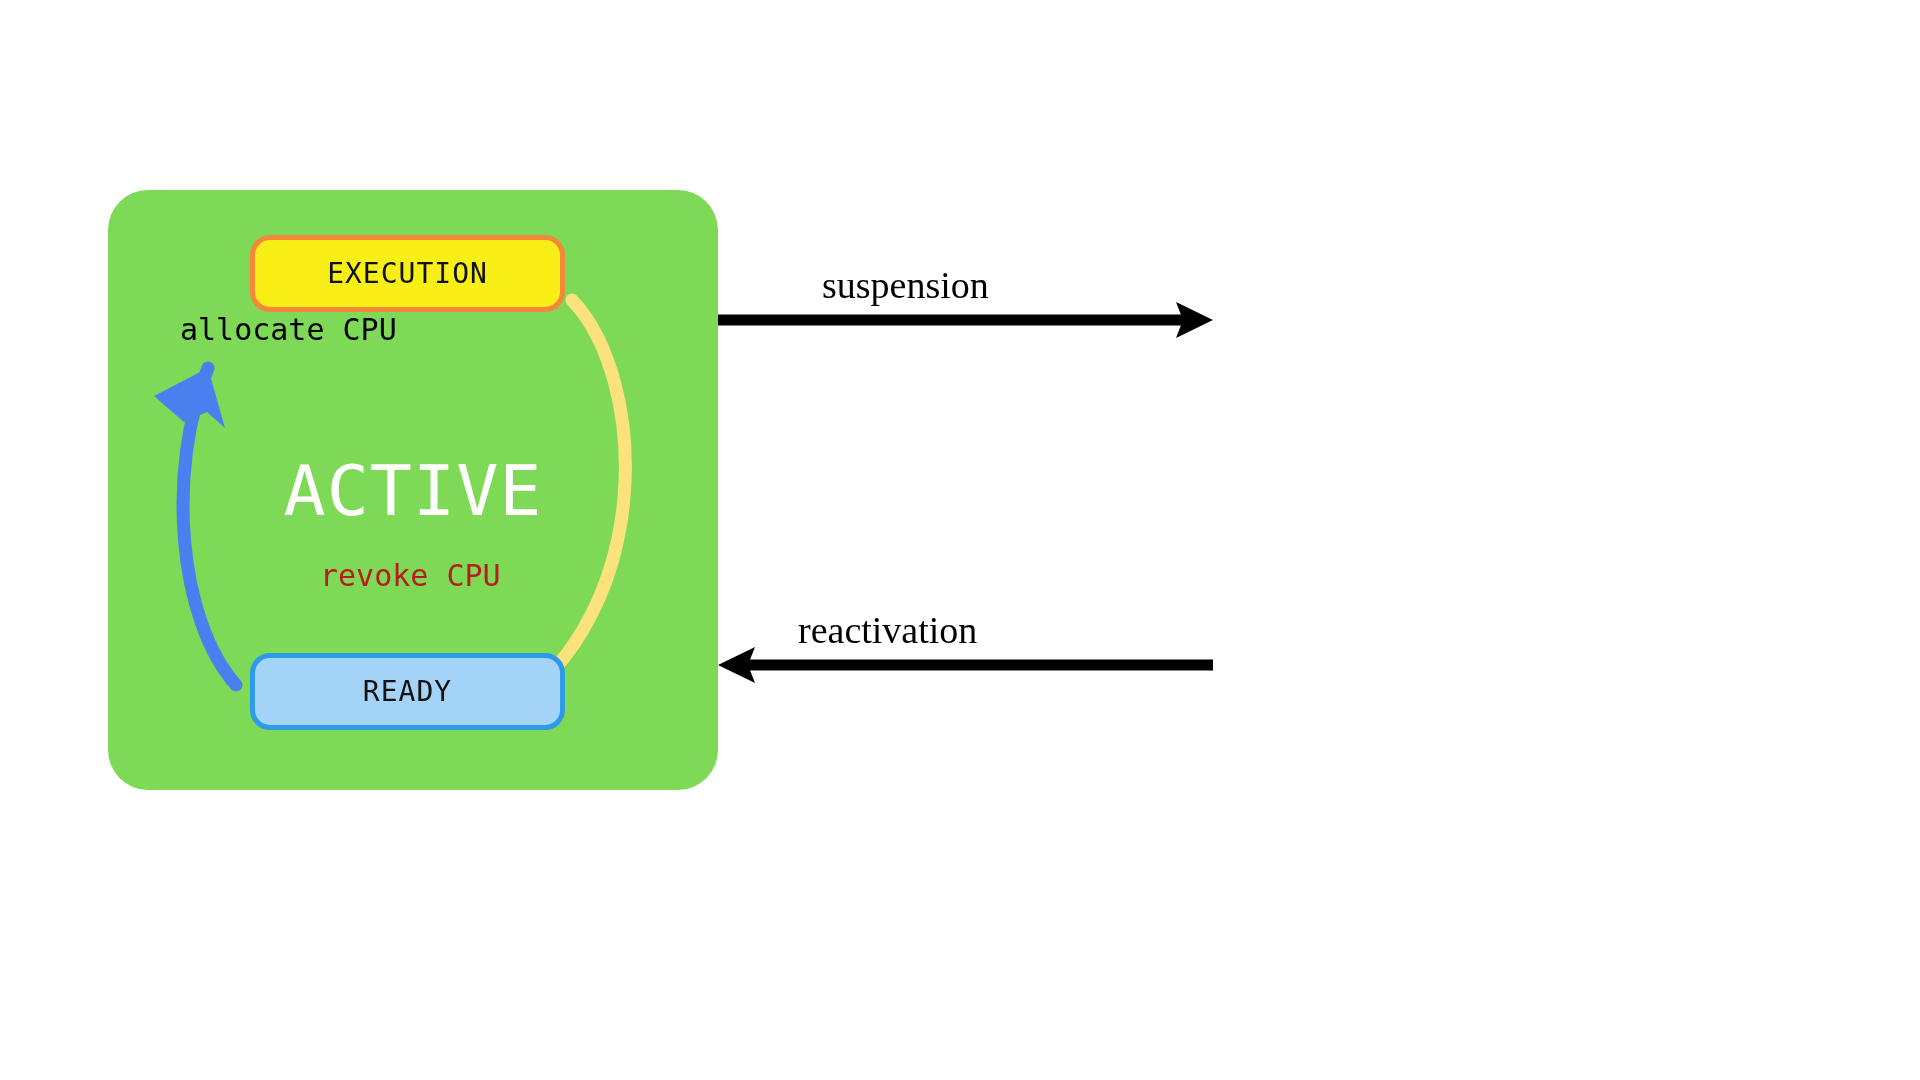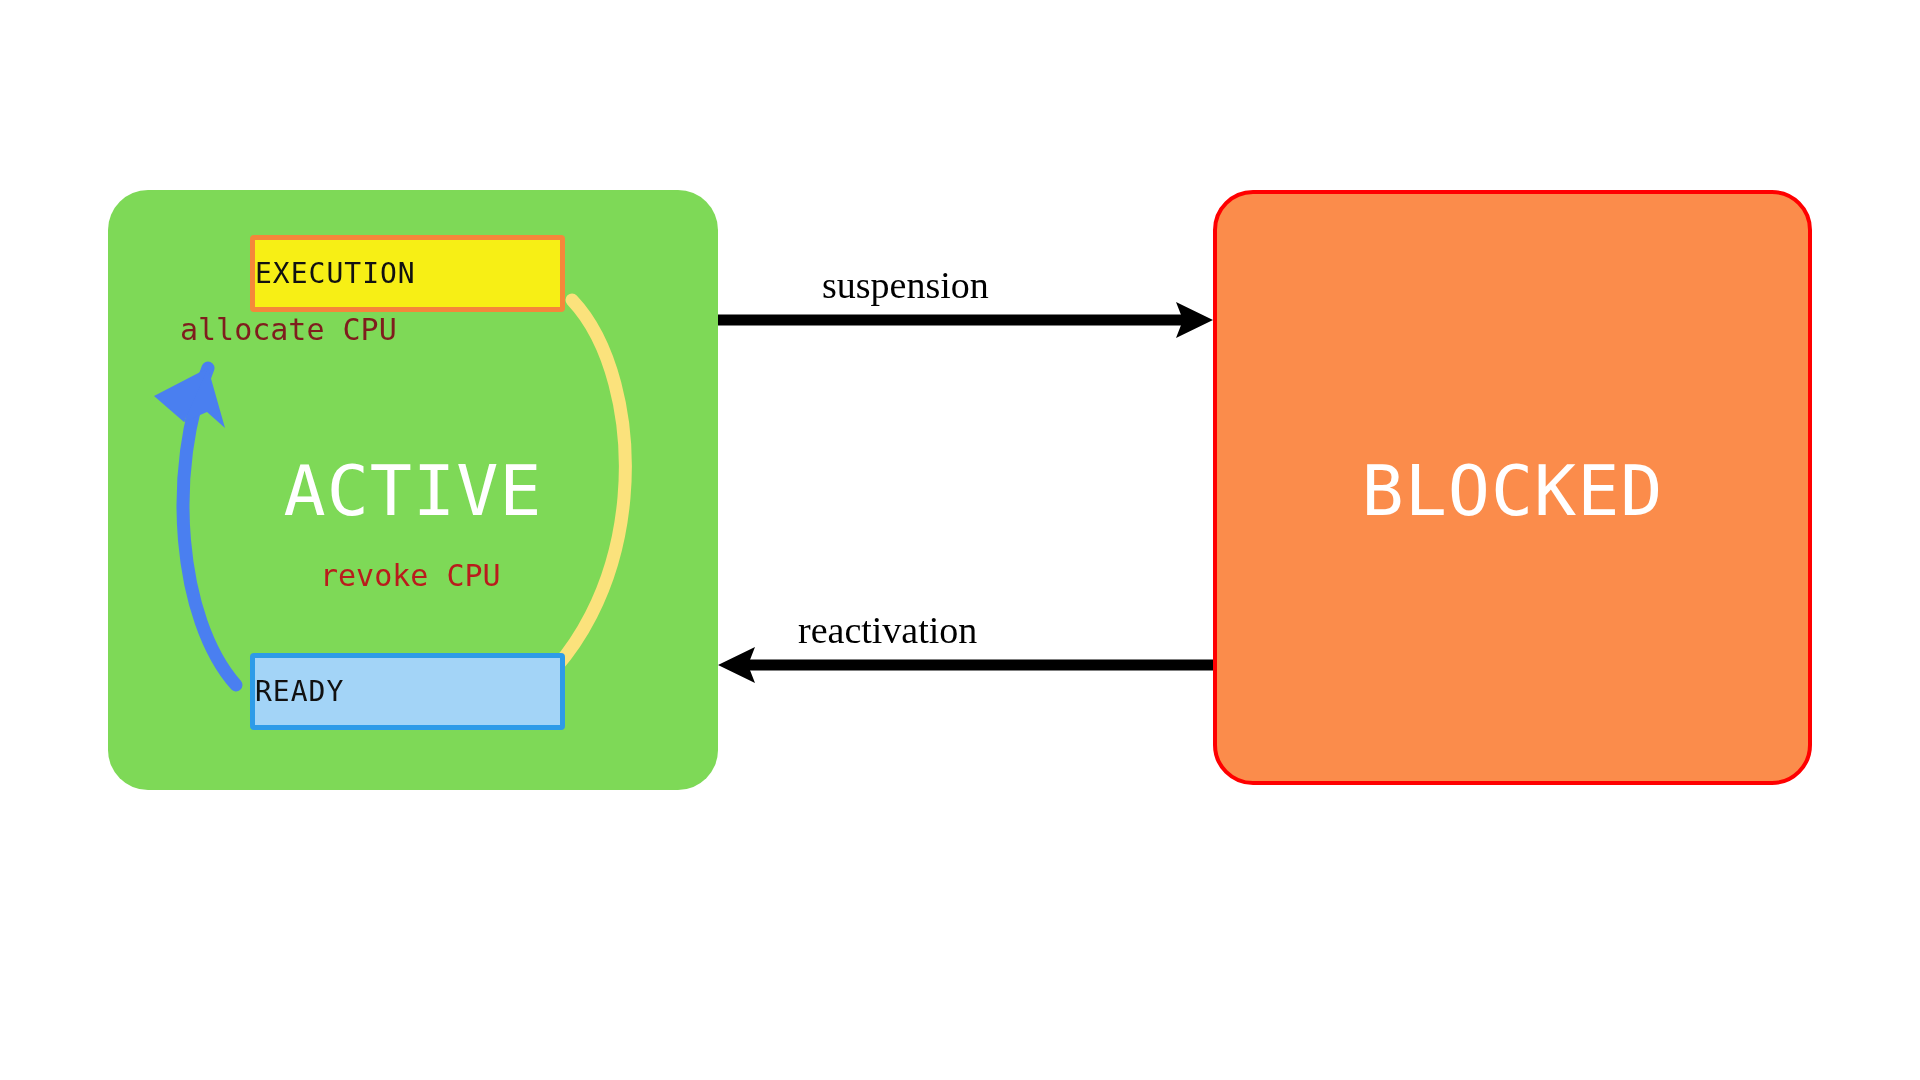--- a/index.html
+++ b/index.html
@@ -62,24 +62,24 @@
   #active-title { top: 266px; }
   #blocked-title { top: 262px; }
 
   
   .substate-box {
     position: absolute;
     box-sizing: border-box;
     left: 142px;
     width: 315px;
     height: 77px;
-    border-radius: 4px;
+    border-radius: 20px;
     display: flex;
     align-items: center;
-    justify-content: flex-start;
+    justify-content: center;
     font-size: 28px;
     font-family: "DejaVu Sans Mono", "Liberation Mono", monospace;
     color: #111111;
     letter-spacing: 1px;
     z-index: 4;
   }
 
   #execution-box {
     top: 45px;
     background: #F7EF15;
@@ -97,21 +97,21 @@
     position: absolute;
     font-size: 30px;
     font-family: "DejaVu Sans Mono", "Liberation Mono", monospace;
     white-space: nowrap;
     z-index: 5;
   }
 
   #allocate-cpu-label {
     left: 72px;
     top: 122px;
-    color: #7f1d1d;
+    color: #000000;
   }
 
   #revoke-cpu-label {
     left: 212px;
     top: 368px;
     color: #b91c1c;
   }
 
   
   .svg-layer {
@@ -185,23 +185,20 @@
 
     <div class="panel-title" id="active-title">ACTIVE</div>
 
     <div class="edge-label-inner" id="revoke-cpu-label">revoke CPU</div>
 
     <div class="substate-box" id="ready-box">
       <span>READY</span>
     </div>
   </div>
 
-  <div class="state-panel" id="blocked-panel">
-    <div class="panel-title" id="blocked-title">BLOCKED</div>
-  </div>
 
   <svg class="svg-layer" viewBox="0 0 1920 1080">
 
     <g>
       <line x1="718" y1="320" x2="1196" y2="320" stroke="#000000" stroke-width="11"></line>
       <path d="M 1213 320 L 1176 302 L 1183 320 L 1176 338 Z" fill="#000000"></path>
     </g>
 
     <g>
       <line x1="1213" y1="665" x2="735" y2="665" stroke="#000000" stroke-width="11"></line>

